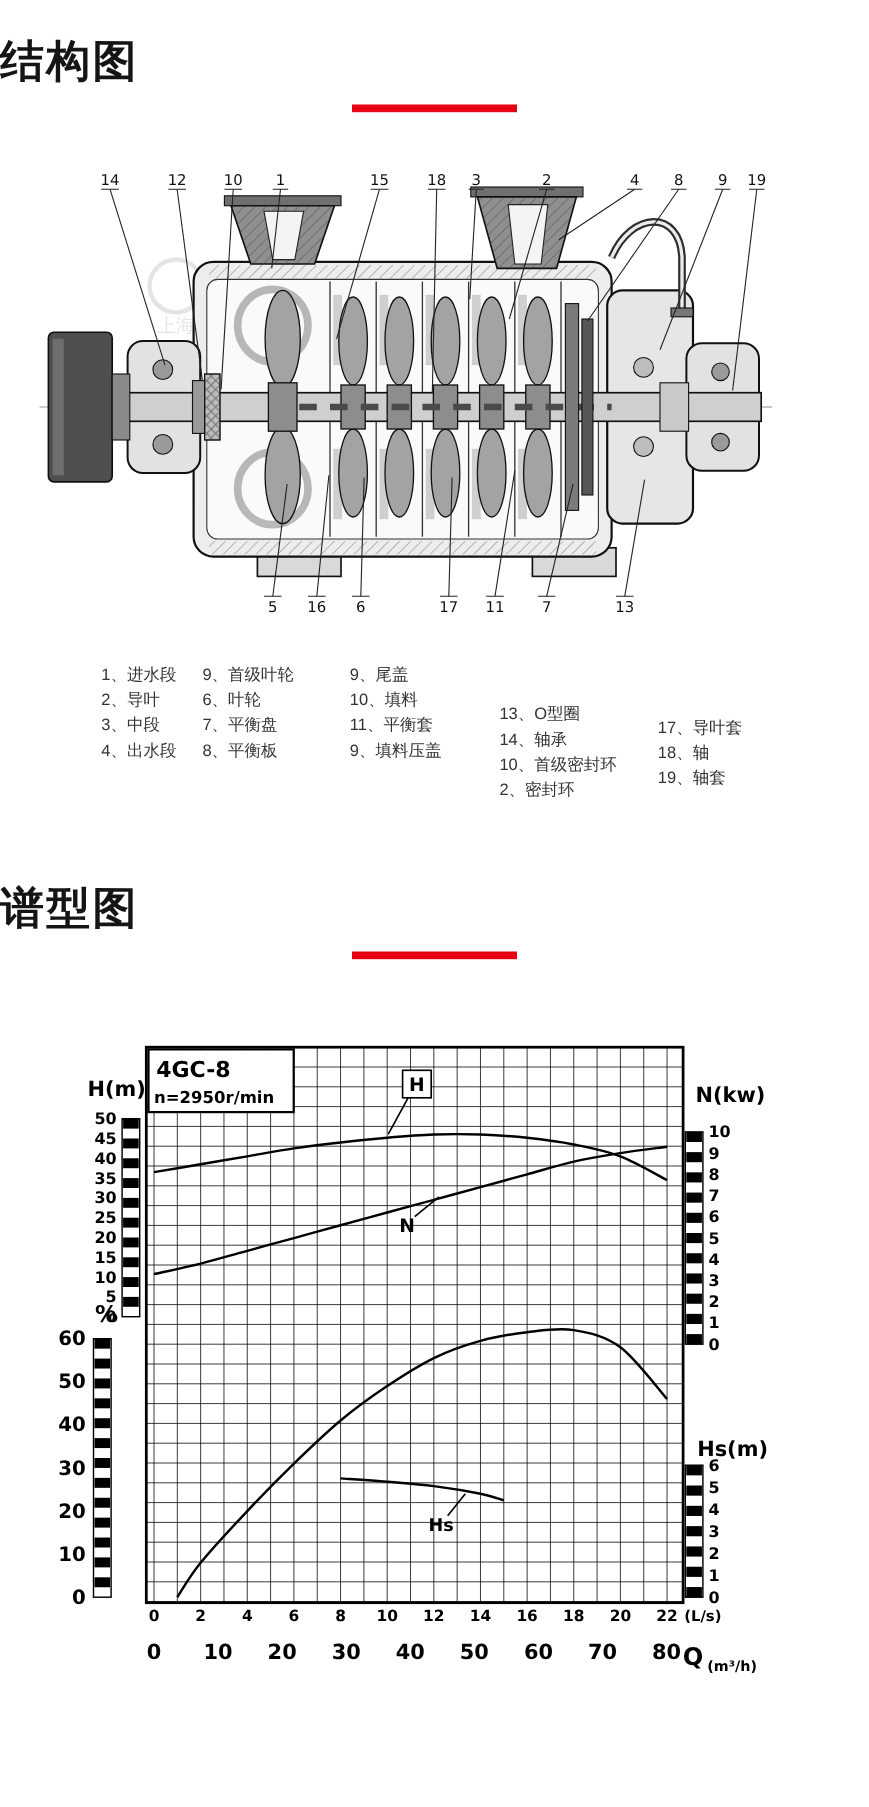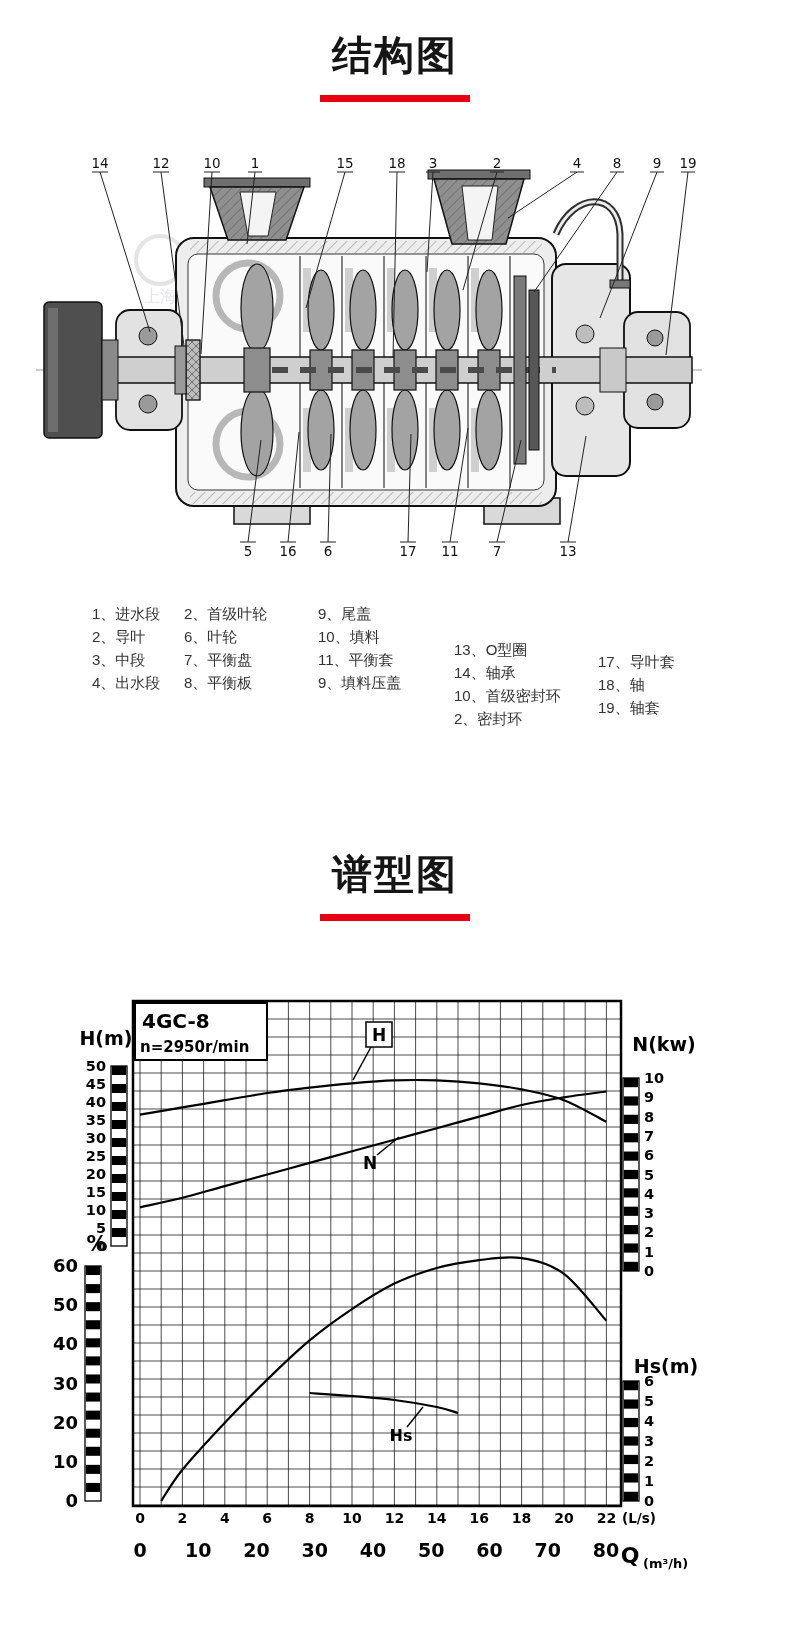--- a/index.html
+++ b/index.html
@@ -1,20 +1,20 @@
 <!DOCTYPE html>
 <html><head>
 <meta charset="utf-8">
 <style>
   html,body{margin:0;padding:0;background:#fff;}
   body{font-family:"Liberation Sans",sans-serif;}
   .page{width:790px;min-height:1643px;margin:0 auto;background:#fff;overflow:hidden;}
   .title-block{padding-top:28px;}
-  .title-block.second{padding-top:0;margin-top:117px;}
-  .sec-title{margin:0;text-align:center;font-size:40px;font-weight:600;color:#151515;letter-spacing:2px;font-family:"Liberation Sans",sans-serif;}
+  .title-block.second{padding-top:0;margin-top:68px;}
+  .sec-title{margin:0;text-align:left;font-size:40px;font-weight:600;color:#151515;letter-spacing:2px;font-family:"Liberation Sans",sans-serif;}
   .redbar{width:150px;height:7px;margin:12px auto 0;}
   #pump-svg{display:block;margin:40px auto 0;}
   #pump-svg .callout{font-family:"DejaVu Sans",sans-serif;font-size:13.5px;fill:#111;}
   .legend{display:flex;padding-left:92px;margin-top:30px;font-size:15px;color:#333;}
   .lcol{display:flex;flex-direction:column;}
   .lcol .litem{line-height:23px;white-space:nowrap;}
   .c1{width:92px;}.c2{width:134px;}.c3{width:136px;}.c4{width:144px;margin-top:36px;}.c5{flex:1;margin-top:48px;}
   #perf-chart{display:block;margin:60px auto 0;}
   #perf-chart text{font-family:"DejaVu Sans",sans-serif;font-weight:bold;fill:#000;}
 </style>
@@ -235,21 +235,21 @@
   </svg>
 
   <div class="legend">
     <div class="lcol c1">
       <div class="litem">1、进水段</div>
       <div class="litem">2、导叶</div>
       <div class="litem">3、中段</div>
       <div class="litem">4、出水段</div>
     </div>
     <div class="lcol c2">
-      <div class="litem">2、首级叶轮</div>
+      <div class="litem">9、首级叶轮</div>
       <div class="litem">6、叶轮</div>
       <div class="litem">7、平衡盘</div>
       <div class="litem">8、平衡板</div>
     </div>
     <div class="lcol c3">
       <div class="litem">9、尾盖</div>
       <div class="litem">10、填料</div>
       <div class="litem">11、平衡套</div>
       <div class="litem">9、填料压盖</div>
     </div>

